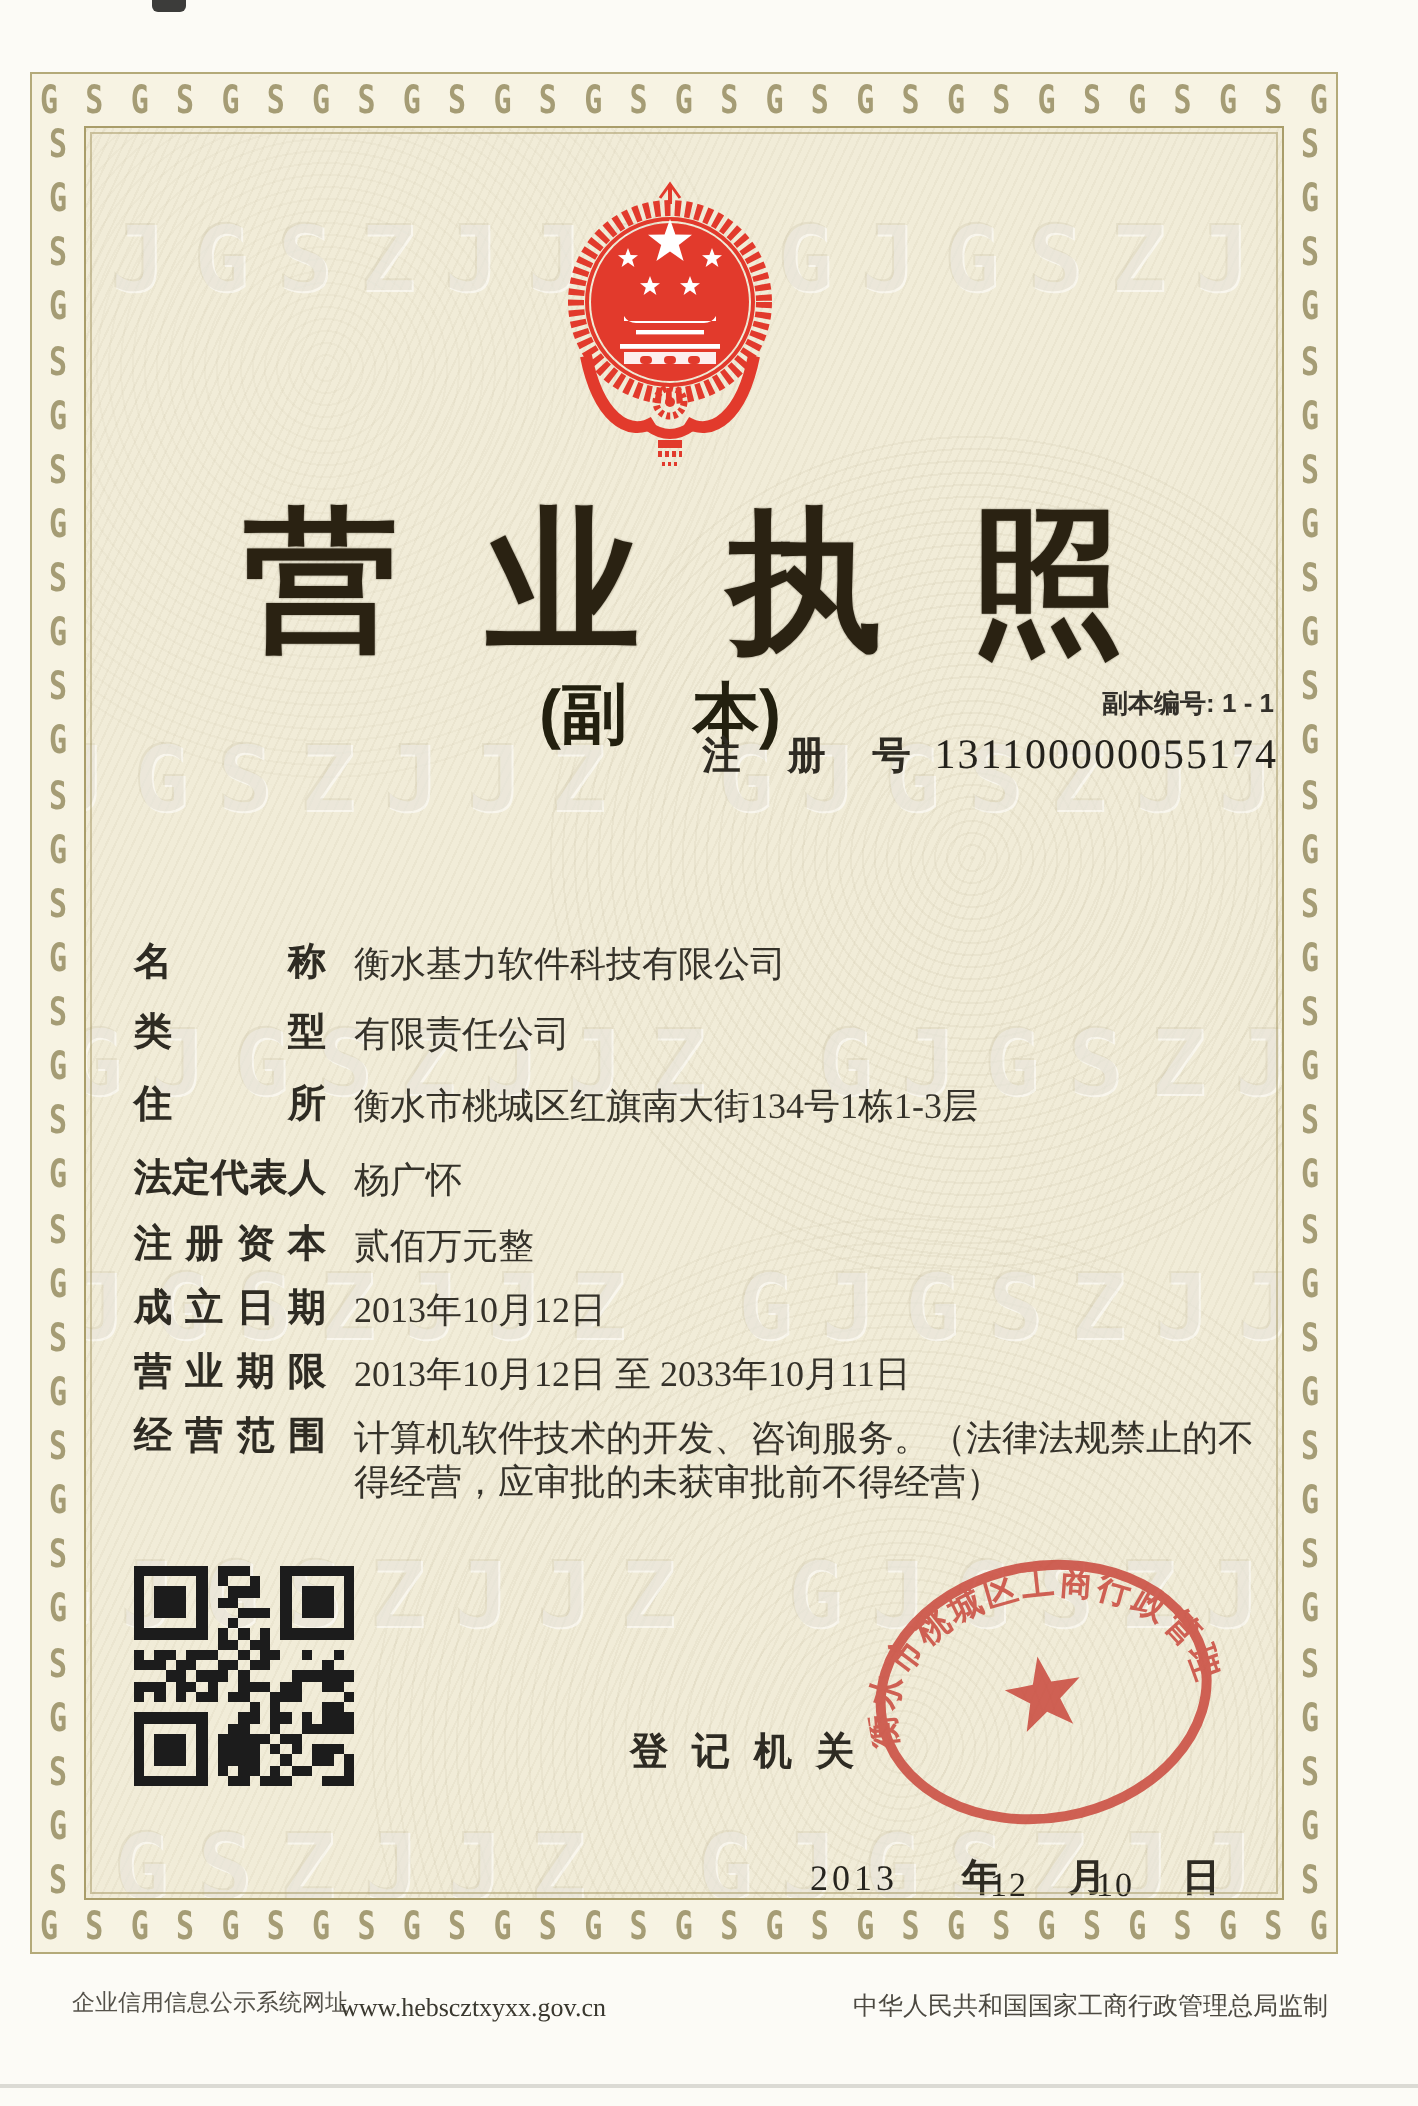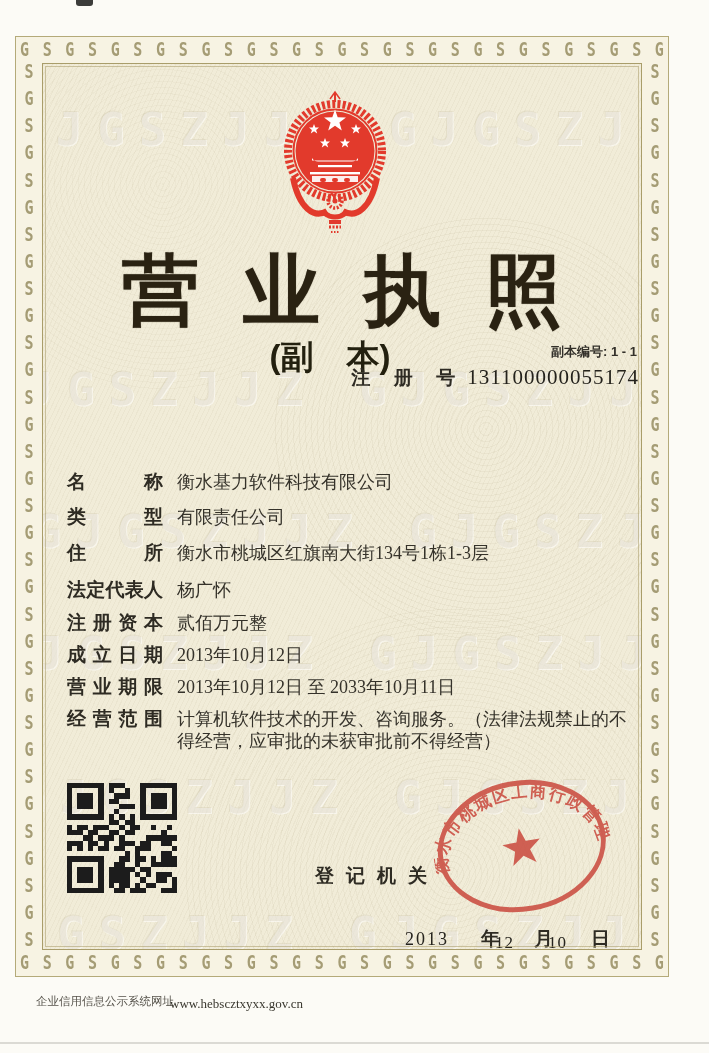--- a/index.html
+++ b/index.html
@@ -783,14 +783,15 @@
           <span class="u u3">日</span>
         </div>
 
       </div>
     </div>
   </div>
 
   <div class="footer-left">
     <span>企业信用信息公示系统网址</span><span class="url">www.hebscztxyxx.gov.cn</span>
   </div>
+  <div class="footer-right">中华人民共和国国家工商行政管理总局监制</div>
   <div class="scanline"></div>
 </div>
 
 </body></html>

